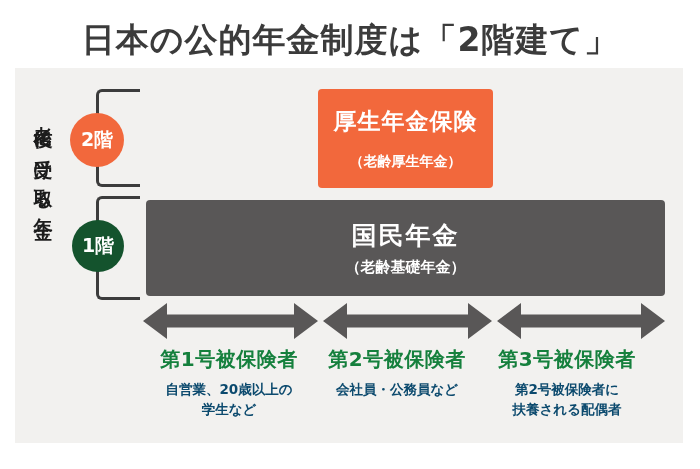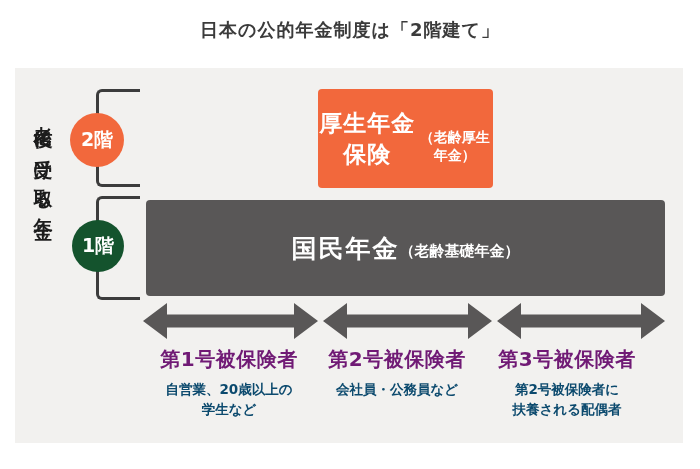--- a/index.html
+++ b/index.html
@@ -2,21 +2,21 @@
 <html><head>
 <meta charset="utf-8">
 <style>
   html,body { margin:0; padding:0; background:#ffffff; }
   #canvas {
     position:relative; width:700px; height:469px; background:#ffffff;
     font-family:"DejaVu Sans", sans-serif; overflow:hidden;
   }
   .title {
     position:absolute; top:18px; left:0; width:700px; text-align:center;
-    font-size:18px; font-weight:bold; color:#3b3b3b; letter-spacing:1px;
+    font-size:33px; font-weight:bold; color:#3b3b3b; letter-spacing:1px;
   }
   .panel {
     position:absolute; left:15px; top:68px; width:668px; height:375px;
     background:#f2f1ef;
   }
   .side-label {
     position:absolute; left:16px; top:42px;
     writing-mode:vertical-rl; text-orientation:upright;
     font-size:19px; font-weight:bold; color:#1c1c1c; letter-spacing:4px;
   }
@@ -29,37 +29,37 @@
   .bracket-1f { top:128px; height:104px; }
   .floor-badge {
     position:absolute; border-radius:50%;
     display:flex; align-items:center; justify-content:center;
     color:#ffffff; font-weight:bold; font-size:19px;
   }
   .badge-2f { left:55px; top:45px; width:54px; height:54px; background:#f2683c; }
   .badge-1f { left:57px; top:152px; width:52px; height:52px; background:#14532d; }
   .pension-box {
     position:absolute; border-radius:4px; color:#ffffff; text-align:center;
-    display:flex; align-items:center; justify-content:center;
+    display:flex; flex-direction:column; align-items:center; justify-content:center;
   }
   .box-kosei { left:303px; top:21px; width:175px; height:99px; background:#f2683c; }
   .box-kokumin { left:131px; top:132px; width:519px; height:96px; background:#595757; }
   .box-kosei .box-title { font-size:23px; font-weight:bold; letter-spacing:1px; }
   .box-kosei .box-subtitle { font-size:14px; font-weight:bold; margin-top:16px; }
   .box-kokumin .box-title { font-size:25px; font-weight:bold; letter-spacing:2px; }
   .box-kokumin .box-subtitle { font-size:15px; font-weight:bold; margin-top:6px; }
   .arrows-svg { position:absolute; left:128px; top:234px; }
   .category {
     position:absolute; top:278px; width:180px; text-align:center;
   }
   .cat-0 { left:124px; }
   .cat-1 { left:292px; }
   .cat-2 { left:462px; }
   .category .cat-label {
-    font-size:20px; font-weight:bold; color:#701a75; letter-spacing:0.5px;
+    font-size:20px; font-weight:bold; color:#15803d; letter-spacing:0.5px;
   }
   .category .cat-desc {
     margin-top:7px; font-size:13.5px; font-weight:bold; color:#0c4a6e; line-height:1.45;
   }
 </style>
 </head>
 <body>
 
 <div id="canvas">
 

